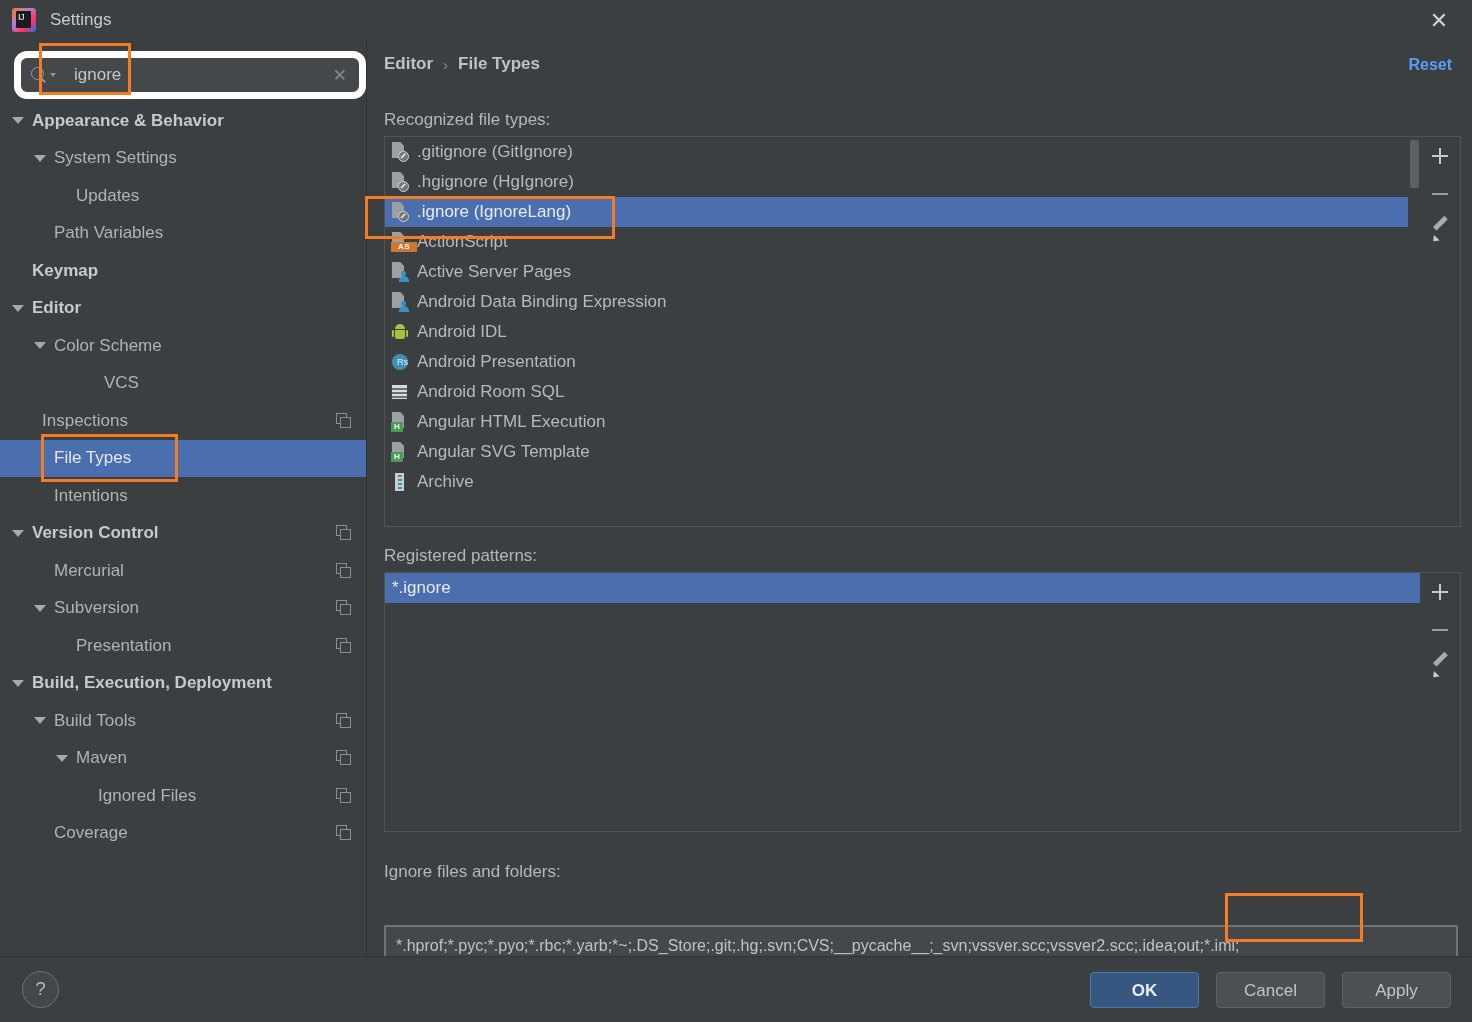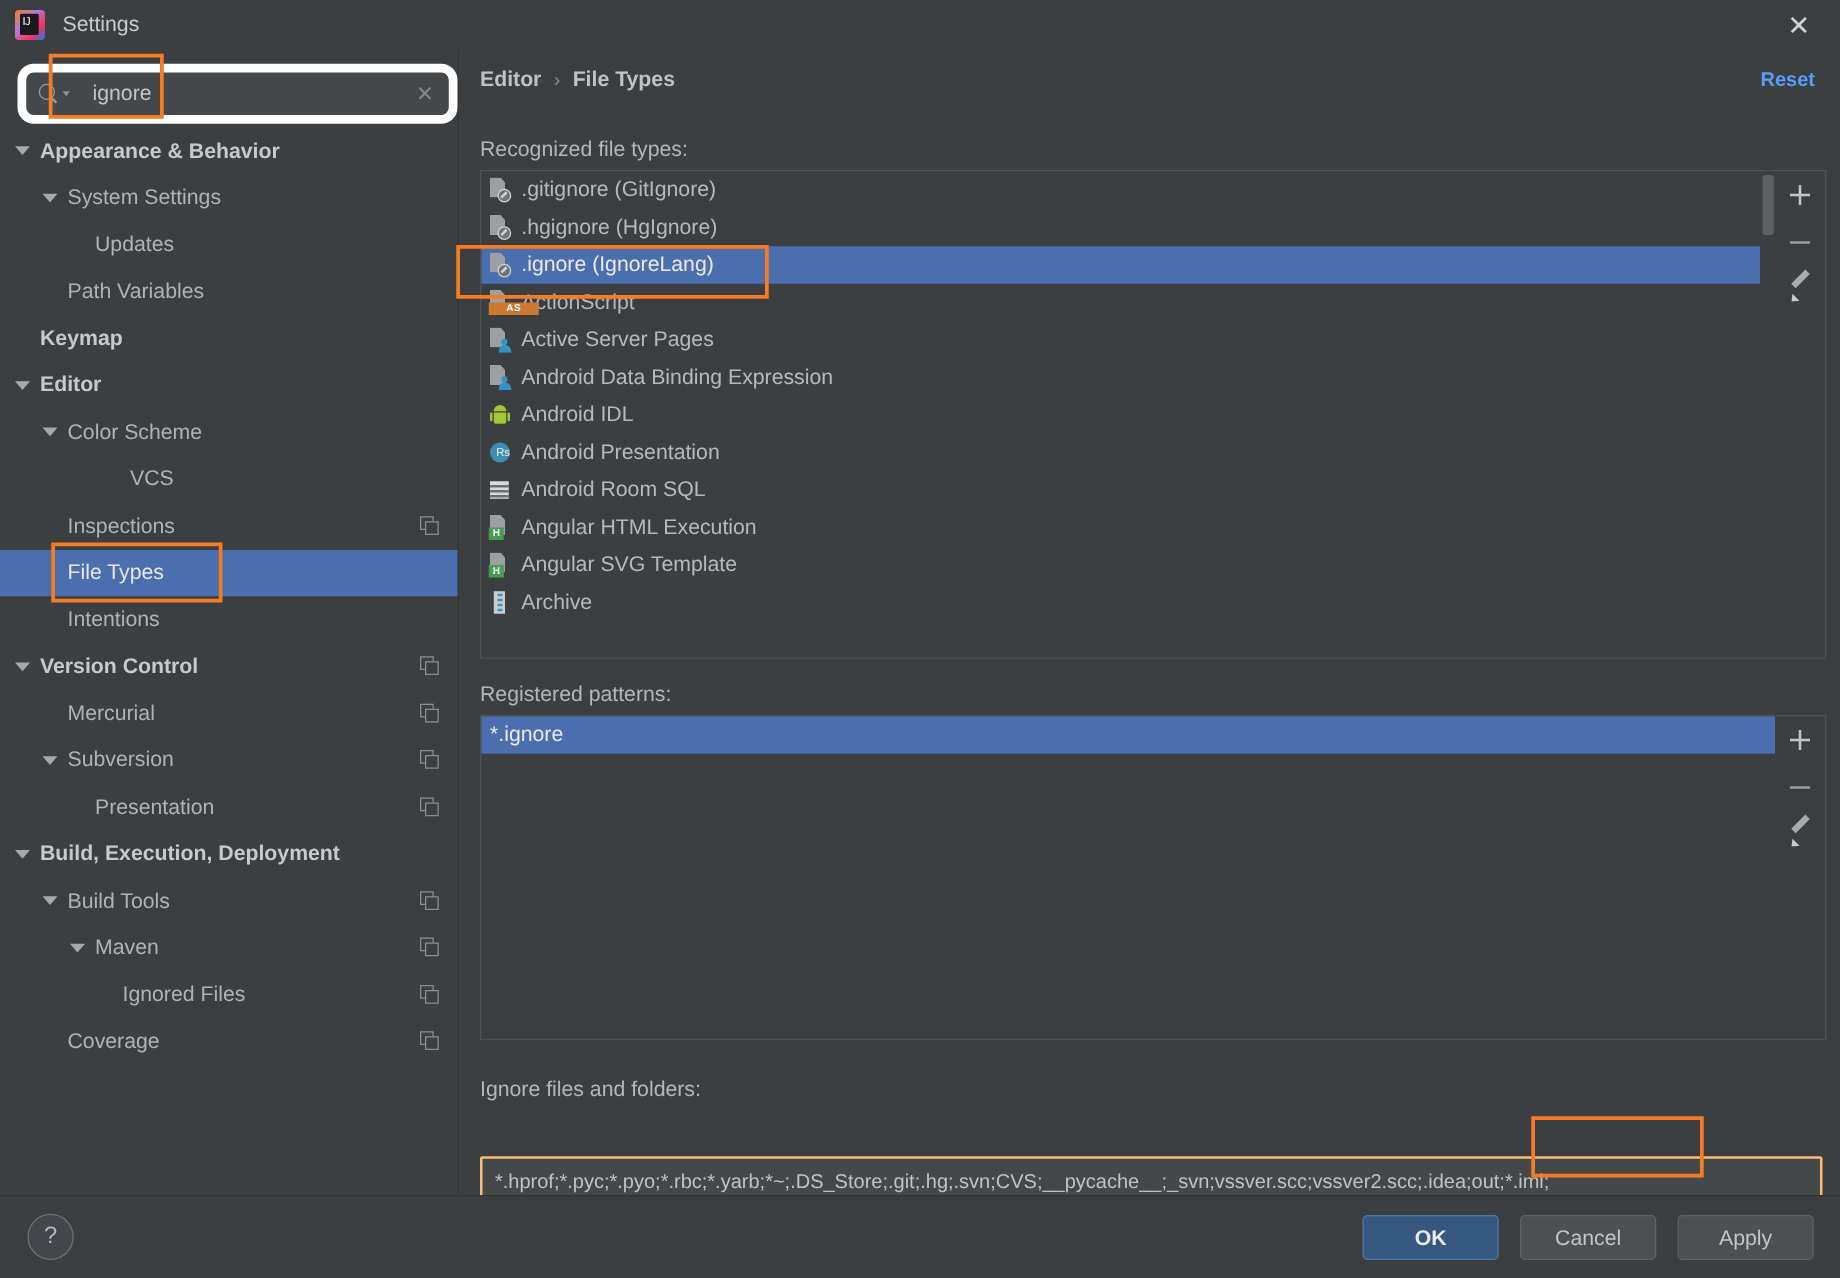--- a/index.html
+++ b/index.html
@@ -153,21 +153,21 @@
   .ficon .badge {
     position: absolute; right: 0; bottom: 0; width: 11px; height: 11px;
     border-radius: 50%; background: #6f7478; border: 1.5px solid #cfd3d6;
     box-sizing: border-box;
   }
   .ficon .badge::after {
     content: ""; position: absolute; left: 1px; top: 3px;
     width: 6px; height: 1.5px; background: #cfd3d6; transform: rotate(-45deg);
   }
   .ficon .as-badge {
-    position: absolute; left: 0; bottom: 0; width: 40px; height: 10px;
+    position: absolute; left: 0; bottom: 0; width: 26px; height: 10px;
     background: #cc7832; color: #ffffff; font-size: 8px; font-weight: bold;
     text-align: center; line-height: 10px; letter-spacing: .5px;
   }
   .ficon .person {
     position: absolute; right: 0; bottom: 0; width: 11px; height: 11px;
   }
   .ficon .person .head {
     position: absolute; left: 3px; top: 0; width: 5px; height: 5px;
     border-radius: 50%; background: #3592c4;
   }
@@ -269,21 +269,21 @@
     overflow: hidden;
   }
   .pat-row {
     height: 30px; display: flex; align-items: center; padding-left: 7px;
     font-size: 17px; color: #b7babc;
   }
   .pat-row.selected { background: #4b6eaf; color: #e8eaec; }
 
   .ignore-input-wrap {
     position: absolute; left: 17px; top: 885px; width: 1070px; height: 38px;
-    background: #45484a; border: 2px solid #fdba74; border-radius: 2px;
+    background: #45484a; border: 2px solid #737373; border-radius: 2px;
     display: flex; align-items: center;
   }
   .ignore-input {
     width: 100%; background: transparent; border: none; outline: none;
     font-family: "Liberation Sans", sans-serif;
     font-size: 16px; color: #c0c3c5; padding: 0 10px;
   }
 
   
   .bottom-bar {
@@ -371,21 +371,21 @@
           <span class="tree-label">Editor</span>
         </div>
         <div class="tree-row" style="padding-left: 34px;">
           <div class="arrow"></div>
           <span class="tree-label">Color Scheme</span>
         </div>
         <div class="tree-row" style="padding-left: 84px;">
           <div class="arrow spacer"></div>
           <span class="tree-label">VCS</span>
         </div>
-        <div class="tree-row" style="padding-left: 34px;">
+        <div class="tree-row" style="padding-left: 22px;">
           <div class="arrow spacer"></div>
           <span class="tree-label">Inspections</span>
           <div class="copy-icon">
             <div class="b b1"></div>
             <div class="b b2"></div>
           </div>
         </div>
         <div class="tree-row selected" style="padding-left: 34px;">
           <div class="arrow spacer"></div>
           <span class="tree-label">File Types</span>

